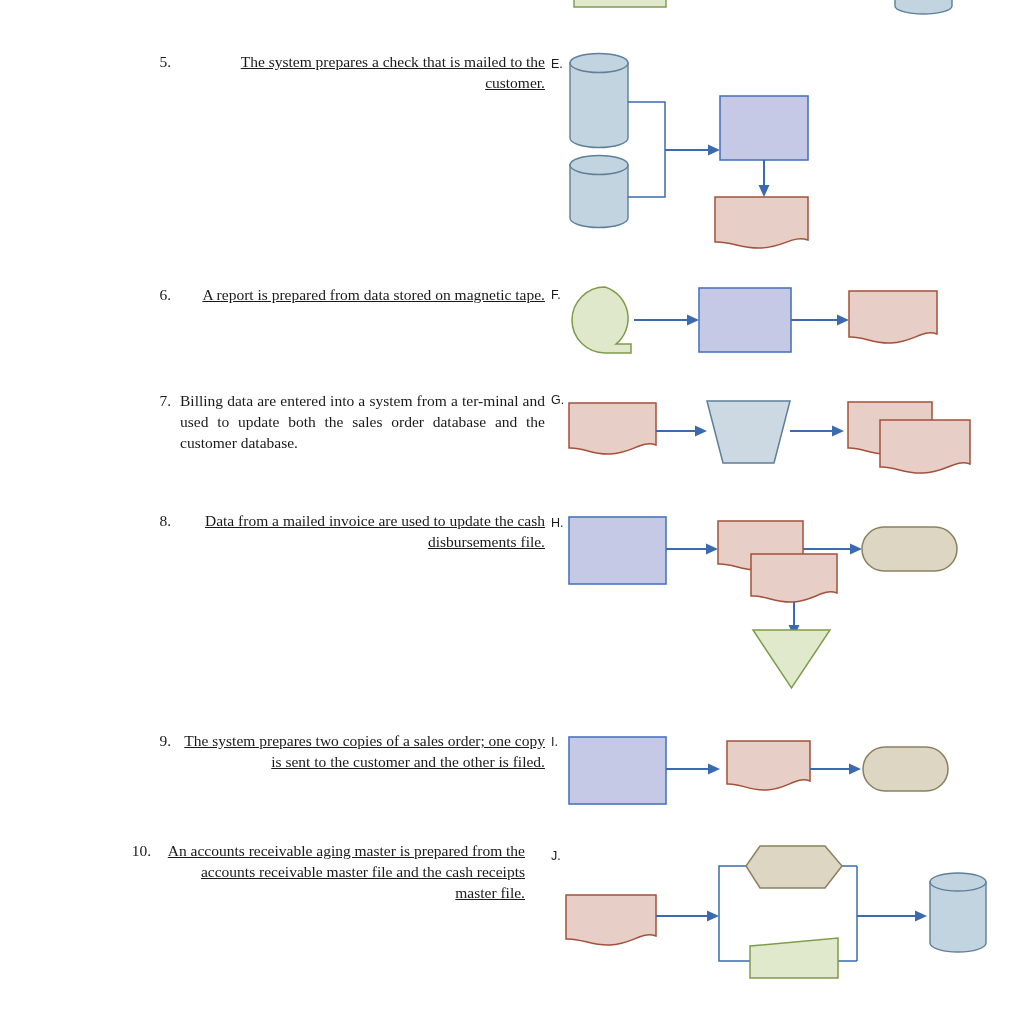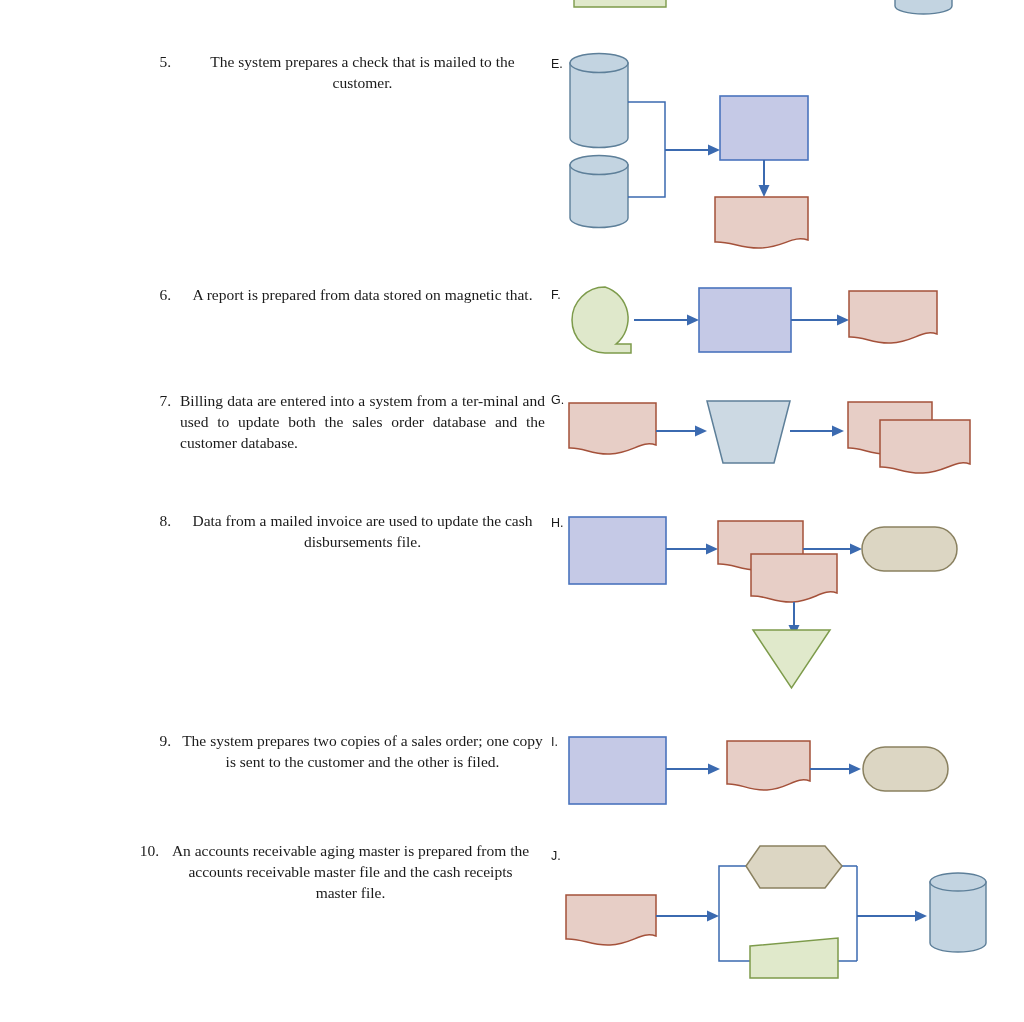--- a/index.html
+++ b/index.html
@@ -34,21 +34,21 @@
     text-align: right;
     padding-right: 9px;
     box-sizing: border-box;
   }
   .q-text {
     flex: 1 1 auto;
     text-align: justify;
     text-justify: inter-word;
     hyphens: manual;
   }
-  .q-text.nojust { text-align: center; }
+  .q-text.nojust { text-align: right; text-decoration: underline; }
 
   
   .d-letter {
     position: absolute;
     font-family: "Liberation Sans", "DejaVu Sans", sans-serif;
     font-size: 12.5px;
     color: #1a1a1a;
     letter-spacing: 0px;
   }
 
@@ -108,21 +108,21 @@
         <line x1="204" y1="115" x2="204" y2="140" stroke="#3b6ab0" stroke-width="2"></line>
         <polygon points="198.5,140 204,152 209.5,140" fill="#3b6ab0"></polygon>
       </g>
 
       <path d="M 155 152 L 248 152 L 248 195 C 232 190 225 202 201 203 C 182 204 170 196 155 197 Z" fill="#e7cec6" stroke="#a4513a" stroke-width="1.5"></path>
     </svg>
   </div>
 
   <div class="q-item" style="left:150px; top:284px;">
     <span class="q-num">6.</span>
-    <span class="q-text nojust">A report is prepared from data stored on magnetic that.</span>
+    <span class="q-text nojust">A report is prepared from data stored on magnetic tape.</span>
   </div>
   <div class="d-letter" style="left:551px; top:288px;">F.</div>
 
   <div class="diagram" style="left:560px; top:282px;">
     <svg width="400" height="85" viewBox="0 0 400 85">
 
       <path d="M 45 5 A 33 33 0 1 0 45 71 L 71 71 L 71 62 L 56 62 A 33 33 0 0 0 45 5 Z" fill="#dfe8cb" stroke="#7d9b4b" stroke-width="1.5"></path>
 
       <g>
         <line x1="74" y1="38" x2="127" y2="38" stroke="#3b6ab0" stroke-width="2"></line>
@@ -225,21 +225,21 @@
 
       <g>
         <line x1="250" y1="41" x2="289" y2="41" stroke="#3b6ab0" stroke-width="2"></line>
         <polygon points="289,35.5 301,41 289,46.5" fill="#3b6ab0"></polygon>
       </g>
 
       <rect x="303" y="19" width="85" height="44" rx="22" ry="22" fill="#dcd6c3" stroke="#8a8160" stroke-width="1.5"></rect>
     </svg>
   </div>
 
-  <div class="q-item" style="left:138px; top:840px;">
+  <div class="q-item" style="left:130px; top:840px;">
     <span class="q-num">10.</span>
     <span class="q-text nojust">An accounts receivable aging master is prepared from the accounts receivable master file and the cash receipts master file.</span>
   </div>
   <div class="d-letter" style="left:551px; top:849px;">J.</div>
 
   <div class="diagram" style="left:560px; top:838px;">
     <svg width="440" height="155" viewBox="0 0 440 155">
 
       <path d="M 6 57 L 96 57 L 96 98 C 81 93 73 106 50 107 C 32 108 21 100 6 101 Z" fill="#e7cec6" stroke="#a4513a" stroke-width="1.5"></path>
 

